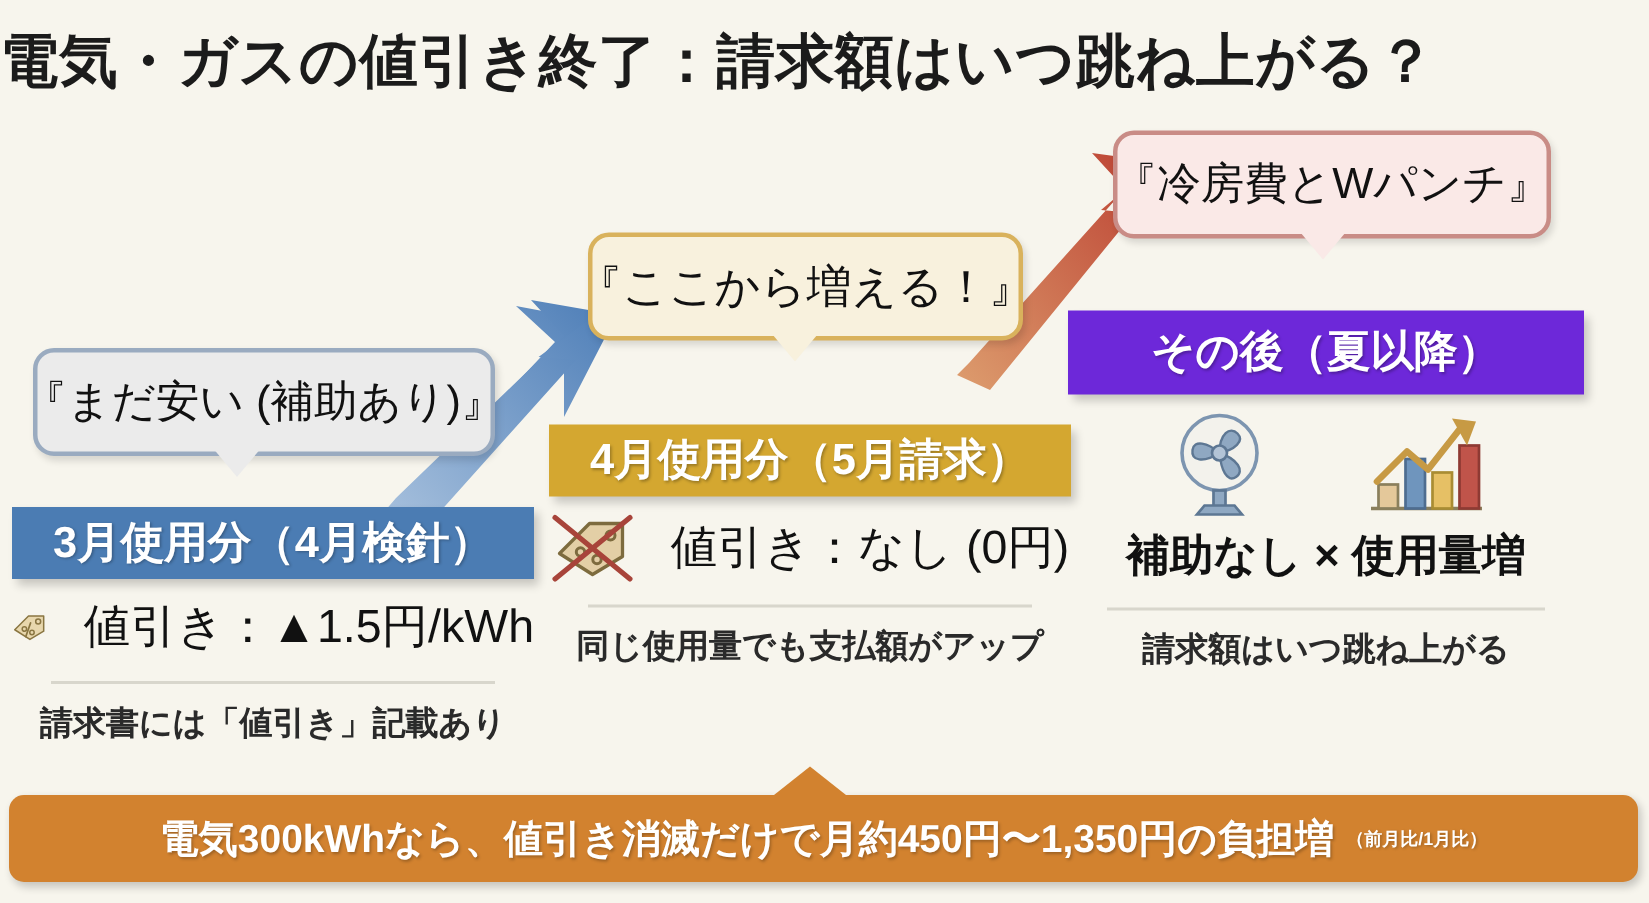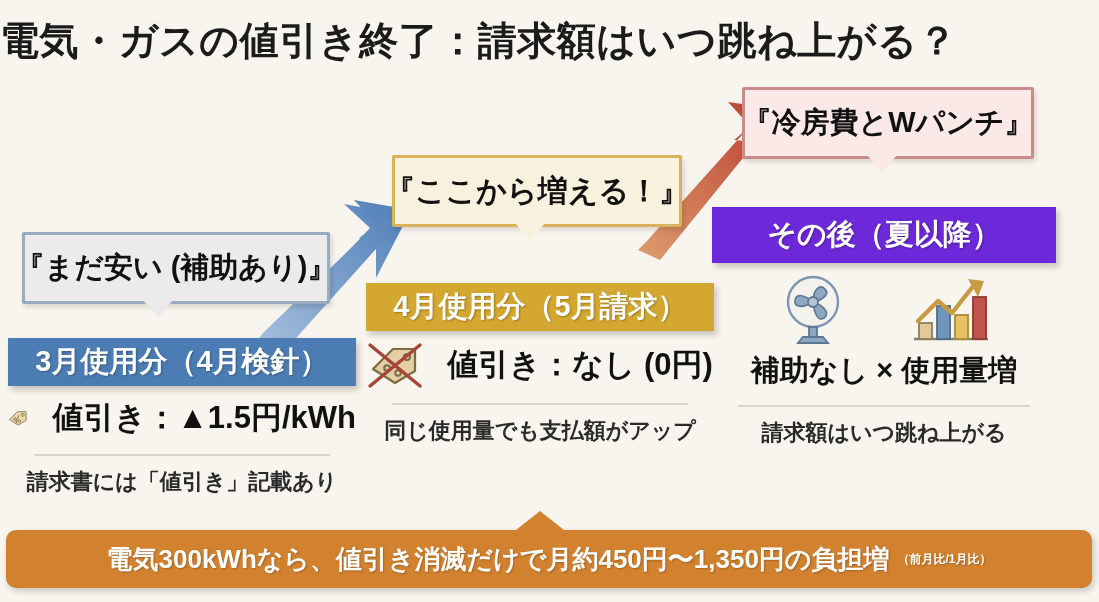--- a/index.html
+++ b/index.html
@@ -18,23 +18,23 @@
     font-size:39px; font-weight:bold; color:#1b1b1b;
     letter-spacing:0.5px; white-space:nowrap;
   }
 
   
   .arrow-svg{ position:absolute; pointer-events:none; }
 
   
   .bubble{
     position:absolute;
-    border-radius:2px;
+    border-radius:14px;
     display:flex; align-items:center; justify-content:center;
-    font-weight:bold; color:#111;
+    font-weight:normal; color:#111;
     box-shadow:2px 3px 5px rgba(0,0,0,.13);
   }
   .bubble .btxt{ white-space:nowrap; }
   .bubble .tail{
     position:absolute; bottom:-17px; width:0; height:0;
     border-left:15px solid transparent;
     border-right:15px solid transparent;
   }
 
   .bub-blue{
@@ -76,21 +76,21 @@
   .hbar-3{ left:712px;top:207px; width:344px; height:56px; background:#6d28d9; font-size:29px; }
 
   
   .col{ position:absolute; }
   .col-1{ left:8px;  top:396px; width:348px; }
   .col-2{ left:366px;top:341px; width:348px; }
   .col-3{ left:712px;top:273px; width:344px; }
 
   .mainline{
     display:flex; align-items:center; justify-content:center; gap:24px;
-    font-size:31px; font-weight:bold; color:#111; white-space:nowrap;
+    font-size:31px; font-weight:normal; color:#111; white-space:nowrap;
   }
   .mainline-3{
     display:flex; align-items:center; justify-content:center;
     font-size:29px; font-weight:bold; color:#111; white-space:nowrap;
     margin-top:4px;
   }
   .icons-row{ display:flex; align-items:flex-end; justify-content:center; gap:58px; }
 
   .divider{
     height:2px; background:#d8d6cc; margin:14px 26px 0 26px;

